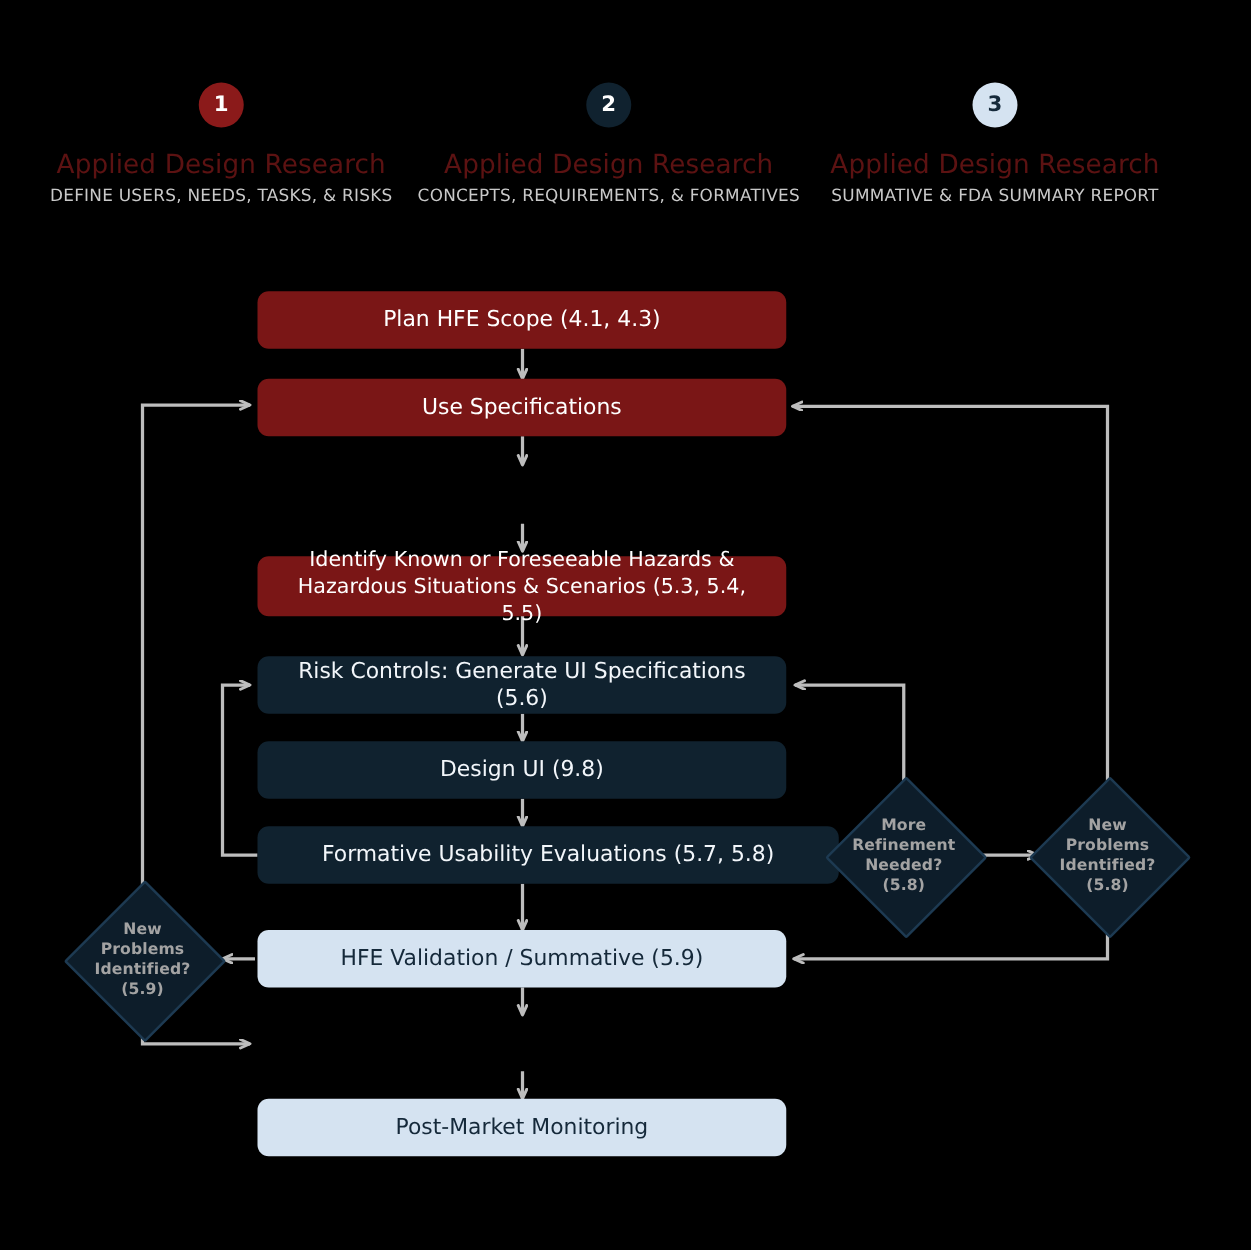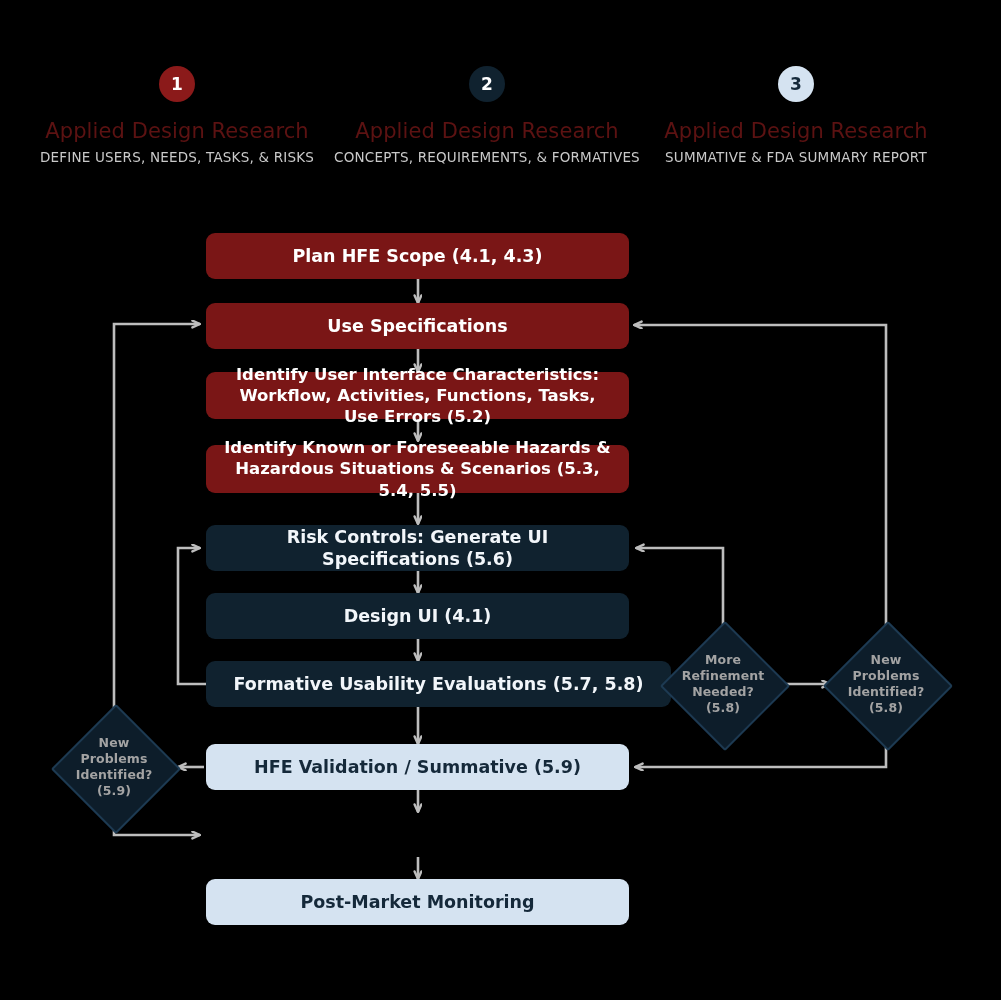--- a/index.html
+++ b/index.html
@@ -61,21 +61,21 @@
     position: absolute;
     border-radius: 9px;
     display: flex;
     align-items: center;
     justify-content: center;
     text-align: center;
     box-sizing: border-box;
     padding: 4px 14px;
     line-height: 1.28;
     font-size: 17.5px;
-    font-weight: 700;
+    font-weight: 400;
   }
   .node.red     { background: #7a1616; color: #ffffff; }
   .node.navy    { background: #10222f; color: #f2f6fa; }
   .node.lblue   { background: #d5e3f1; color: #15293a; }
 
   
   .diamond {
     position: absolute;
   }
   .diamond .dshape {
@@ -178,34 +178,31 @@
   </div>
 
   <div class="node red" style="left:206px; top:233px; width:423px; height:46px;">
     <span>Plan HFE Scope (4.1, 4.3)</span>
   </div>
 
   <div class="node red" style="left:206px; top:303px; width:423px; height:46px;">
     <span>Use Specifications</span>
   </div>
 
-  <div class="node red" style="left:206px; top:372px; width:423px; height:47px; font-size:16.5px;">
-    <span>Identify User Interface Characteristics: Workflow, Activities, Functions, Tasks, Use Errors (5.2)</span>
-  </div>
 
   <div class="node red" style="left:206px; top:445px; width:423px; height:48px; font-size:16.5px;">
     <span>Identify Known or Foreseeable Hazards &amp; Hazardous Situations &amp; Scenarios (5.3, 5.4, 5.5)</span>
   </div>
 
   <div class="node navy" style="left:206px; top:525px; width:423px; height:46px;">
     <span>Risk Controls: Generate UI Specifications (5.6)</span>
   </div>
 
   <div class="node navy" style="left:206px; top:593px; width:423px; height:46px;">
-    <span>Design UI (4.1)</span>
+    <span>Design UI (9.8)</span>
   </div>
 
   <div class="node navy" style="left:206px; top:661px; width:465px; height:46px;text-align:center;">
     <span>Formative Usability Evaluations (5.7, 5.8)</span>
   </div>
 
   <div class="node lblue" style="left:206px; top:744px; width:423px; height:46px;">
     <span>HFE Validation / Summative (5.9)</span>
   </div>
 

